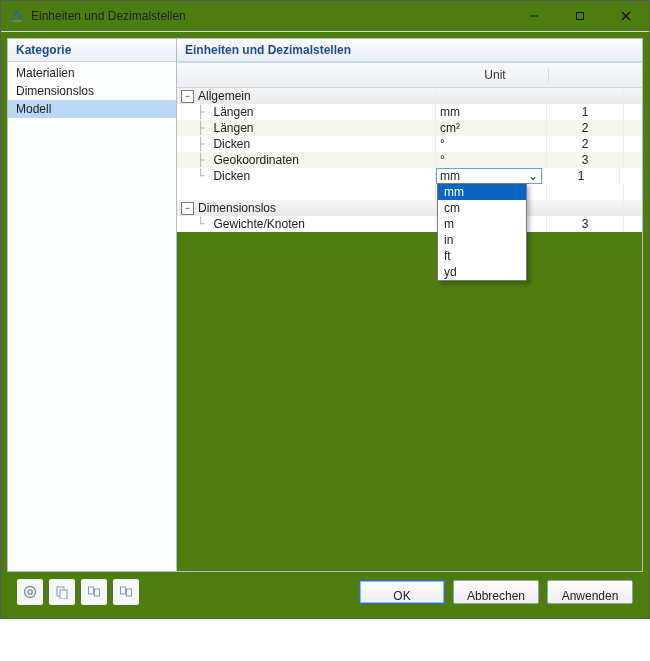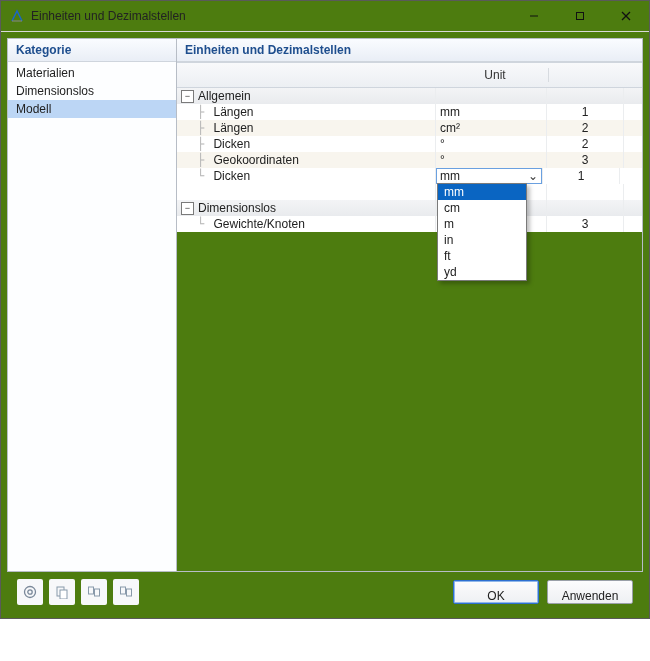--- a/index.html
+++ b/index.html
@@ -239,17 +239,20 @@
             <rect x="1.5" y="2" width="5" height="7" fill="none" stroke="#8899aa" stroke-width="1"></rect>
             <rect x="7.5" y="4" width="5" height="7" fill="none" stroke="#8899aa" stroke-width="1"></rect>
             <path d="M7.5 7 H6.5" stroke="#8899aa"></path>
           </svg>
       </div>
       <div class="spacer"></div>
       <div class="btn primary">
           <span>OK</span>
         </div>
       <div class="btn">
+          <span>Abbrechen</span>
+        </div>
+      <div class="btn">
           <span>Anwenden</span>
         </div>
     </div>
   </div>
 </div>
 
 </body></html>

